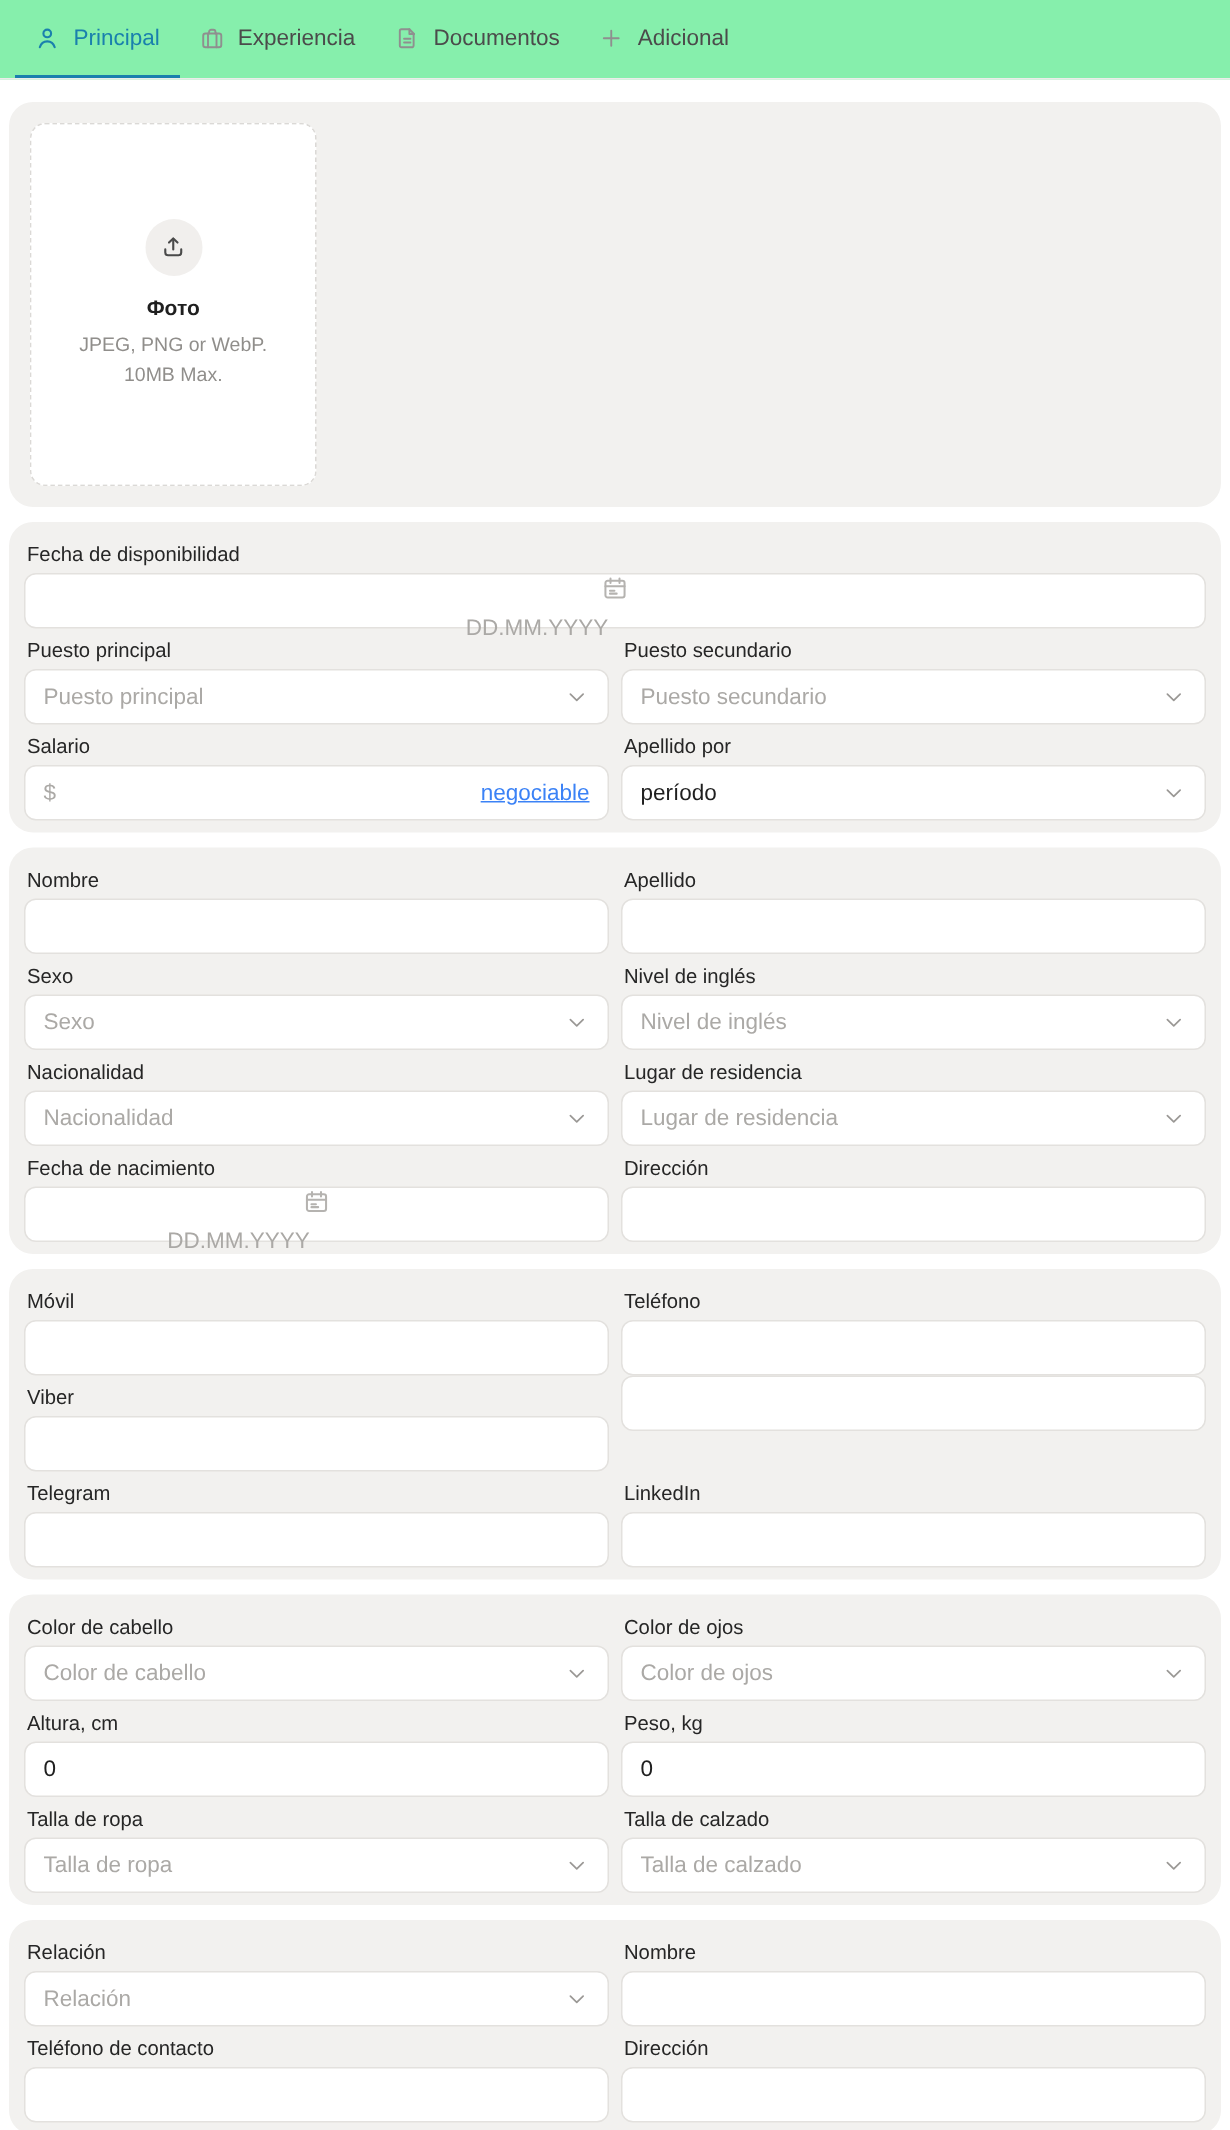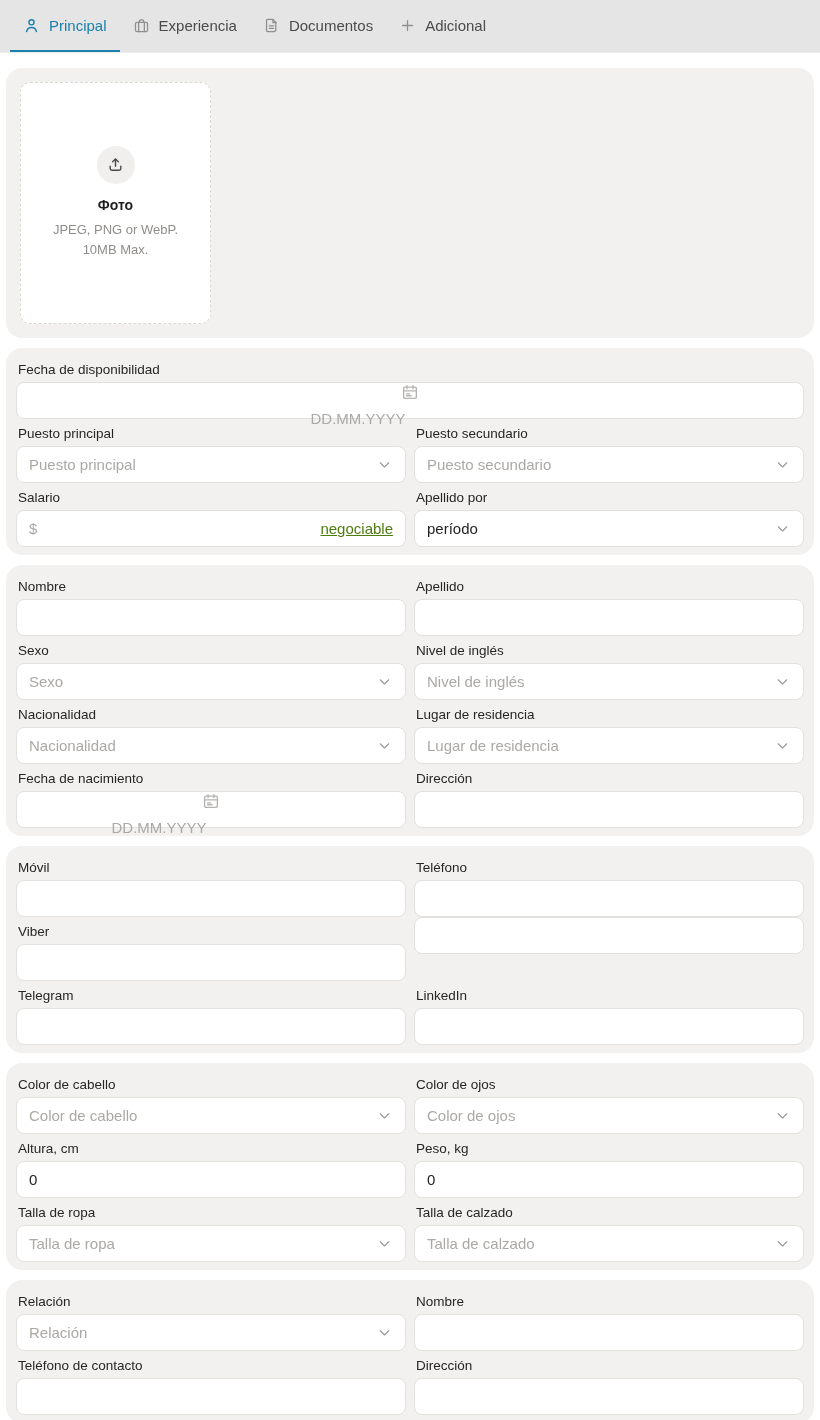--- a/index.html
+++ b/index.html
@@ -1,20 +1,20 @@
 <!DOCTYPE html>
 <html><head>
 <meta charset="utf-8">
 <style>
   html,body{margin:0;padding:0;background:#fff;width:820px;height:1420px;overflow:hidden;
     font-family:"Liberation Sans",sans-serif;-webkit-font-smoothing:antialiased;}
   *{box-sizing:border-box;}
 
   
-  .tabbar{display:flex;align-items:stretch;height:53px;border-bottom:1px solid #ececea;padding-left:10px;background:#e5e5e5;}
+  .tabbar{display:flex;align-items:stretch;height:53px;border-bottom:1px solid #ececea;padding-left:10px;background:#86efac;}
   .tab{display:flex;align-items:center;gap:9px;padding:0 13px;cursor:pointer;border-bottom:2.5px solid transparent;
     font-size:15px;color:#4b4b4b;}
   .tab svg{width:17px;height:17px;color:#8f8f8f;flex:0 0 auto;}
   .tab.active{color:#1a80ad;border-bottom-color:#1a80ad;font-weight:500;}
   .tab.active svg{color:#1a80ad;}
 
   
   .panel{background:#f2f1ef;border-radius:16px;margin:0 6px 10px;padding:7px 10px 8px;}
   .panel.first{margin-top:15px;padding:14px;}
 
@@ -30,21 +30,21 @@
 
   .select{justify-content:space-between;cursor:pointer;}
   .select .ph{color:#aba9a6;white-space:nowrap;overflow:hidden;}
   .select .val{color:#1f1f1f;}
   .select svg{width:17px;height:17px;color:#9a9895;flex:0 0 auto;}
 
   .date{gap:9px;flex-direction:column;}
   .date svg{width:18px;height:18px;color:#b5b3b0;flex:0 0 auto;}
 
   .salary .cur{color:#aba9a6;margin-right:8px;}
-  .salary .neg{color:#4d7c0f;text-decoration:underline;cursor:pointer;white-space:nowrap;}
+  .salary .neg{color:#3b82f6;text-decoration:underline;cursor:pointer;white-space:nowrap;}
 
   
   .photo-card{width:191px;height:242px;background:#fff;border:1.5px dashed #dbd9d6;border-radius:10px;
     display:flex;flex-direction:column;align-items:center;justify-content:center;cursor:pointer;}
   .up-circle{width:38px;height:38px;border-radius:50%;background:#f1efed;display:flex;align-items:center;justify-content:center;}
   .up-circle svg{width:17px;height:17px;color:#4a4a4a;}
   .photo-title{font-size:14px;font-weight:700;color:#1f1f1f;margin-top:13px;}
   .photo-hint{font-size:13px;color:#908e8b;text-align:center;line-height:1.55;margin-top:7px;max-width:150px;}
 </style>
 </head>

